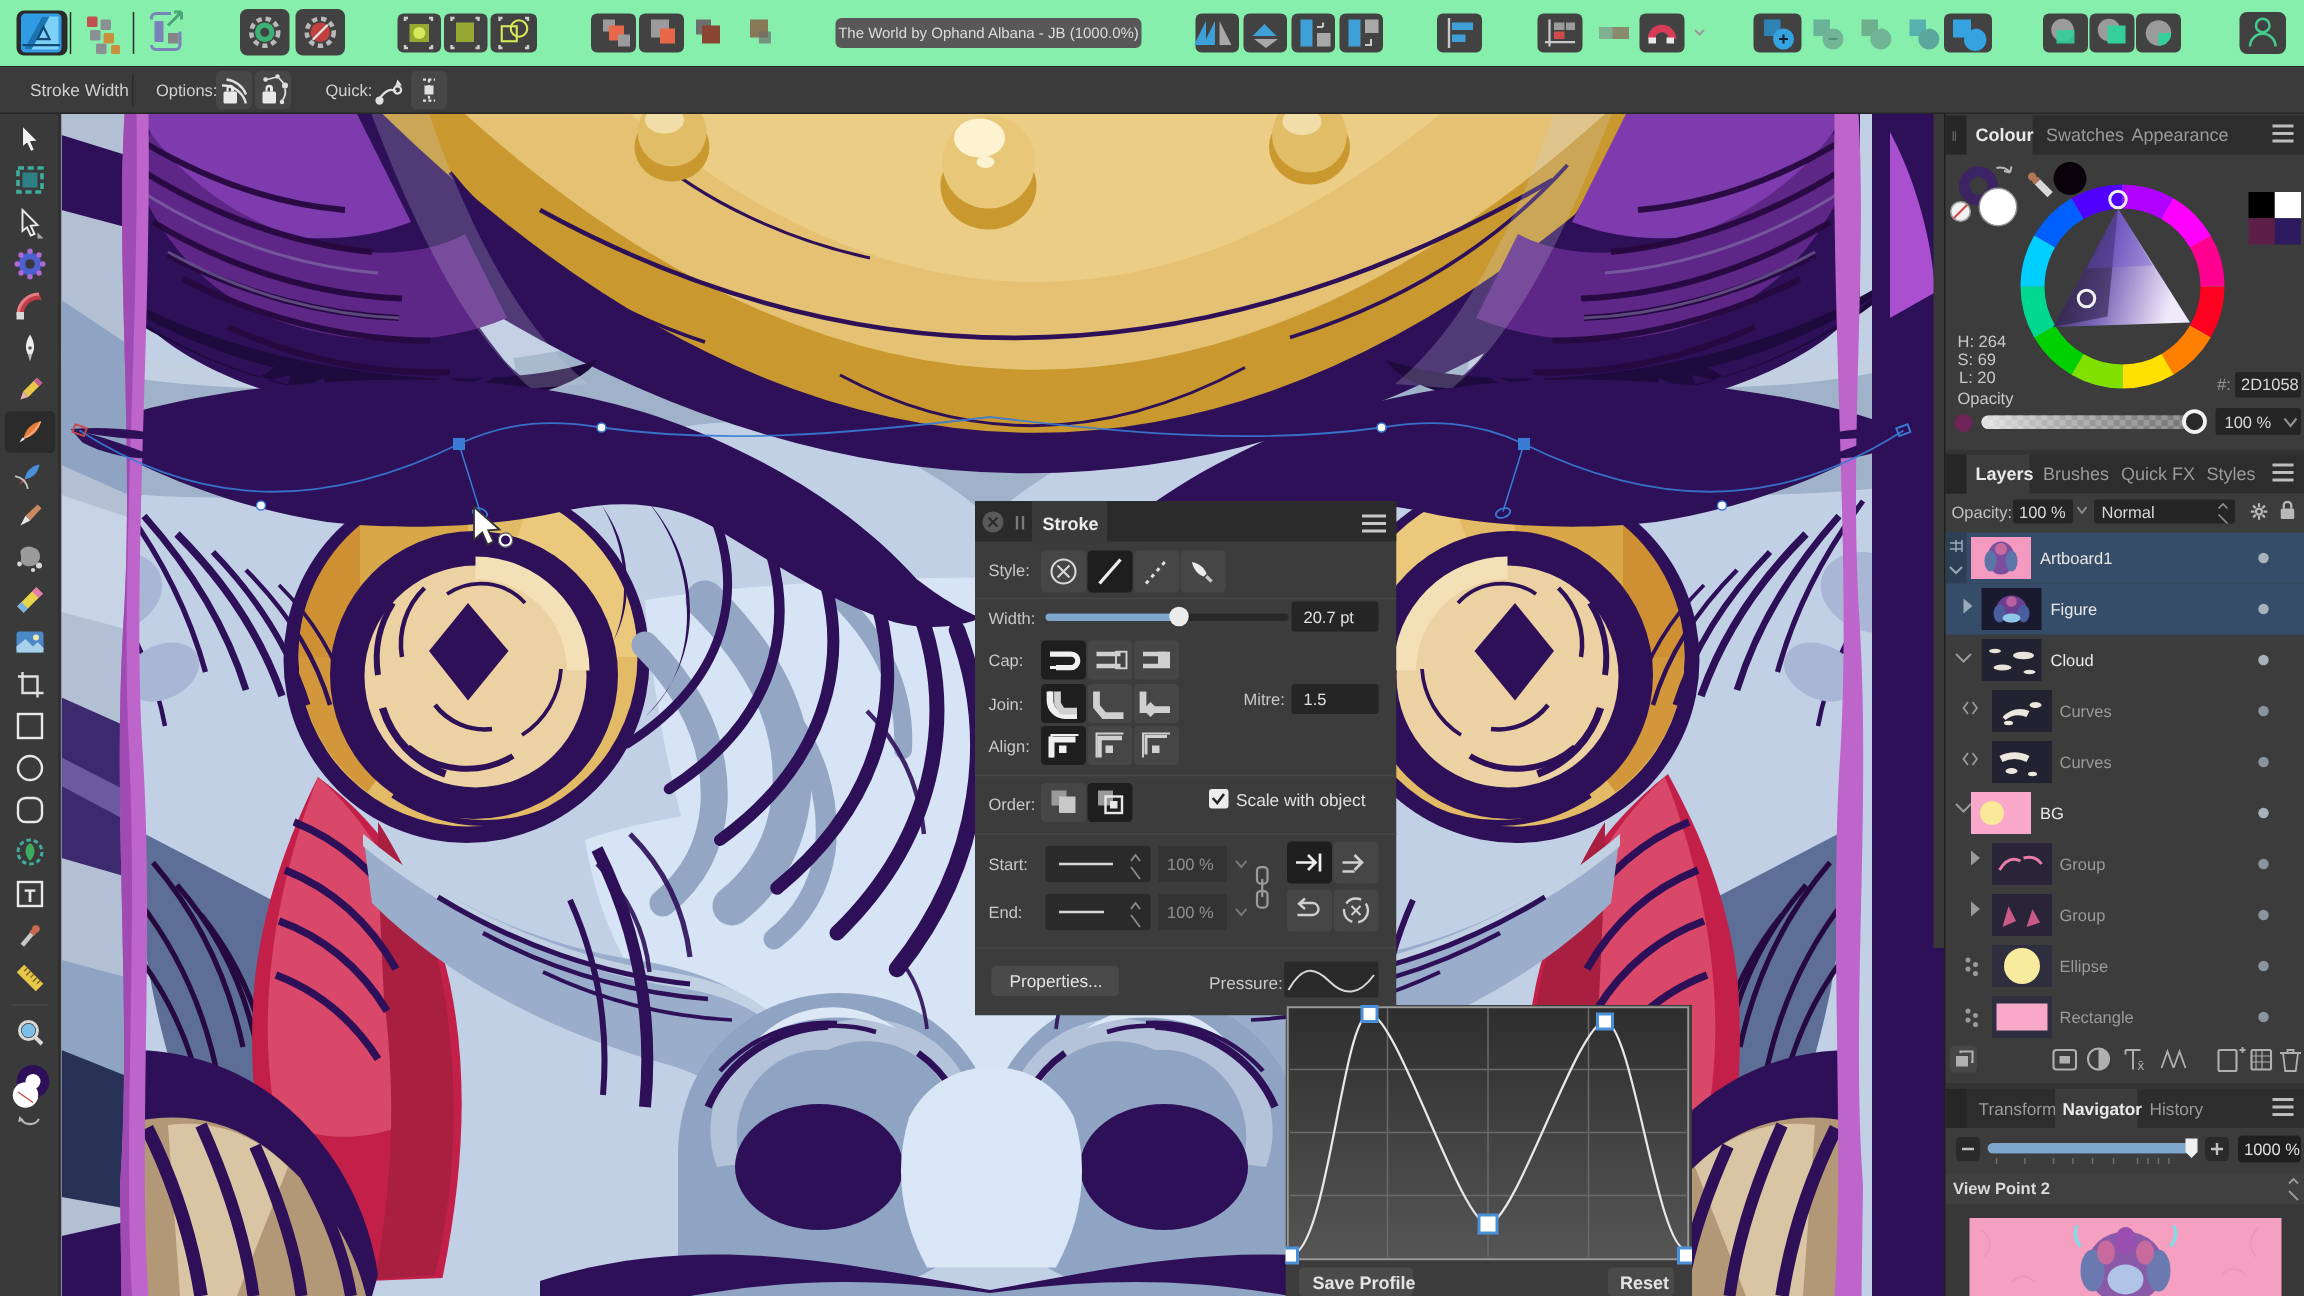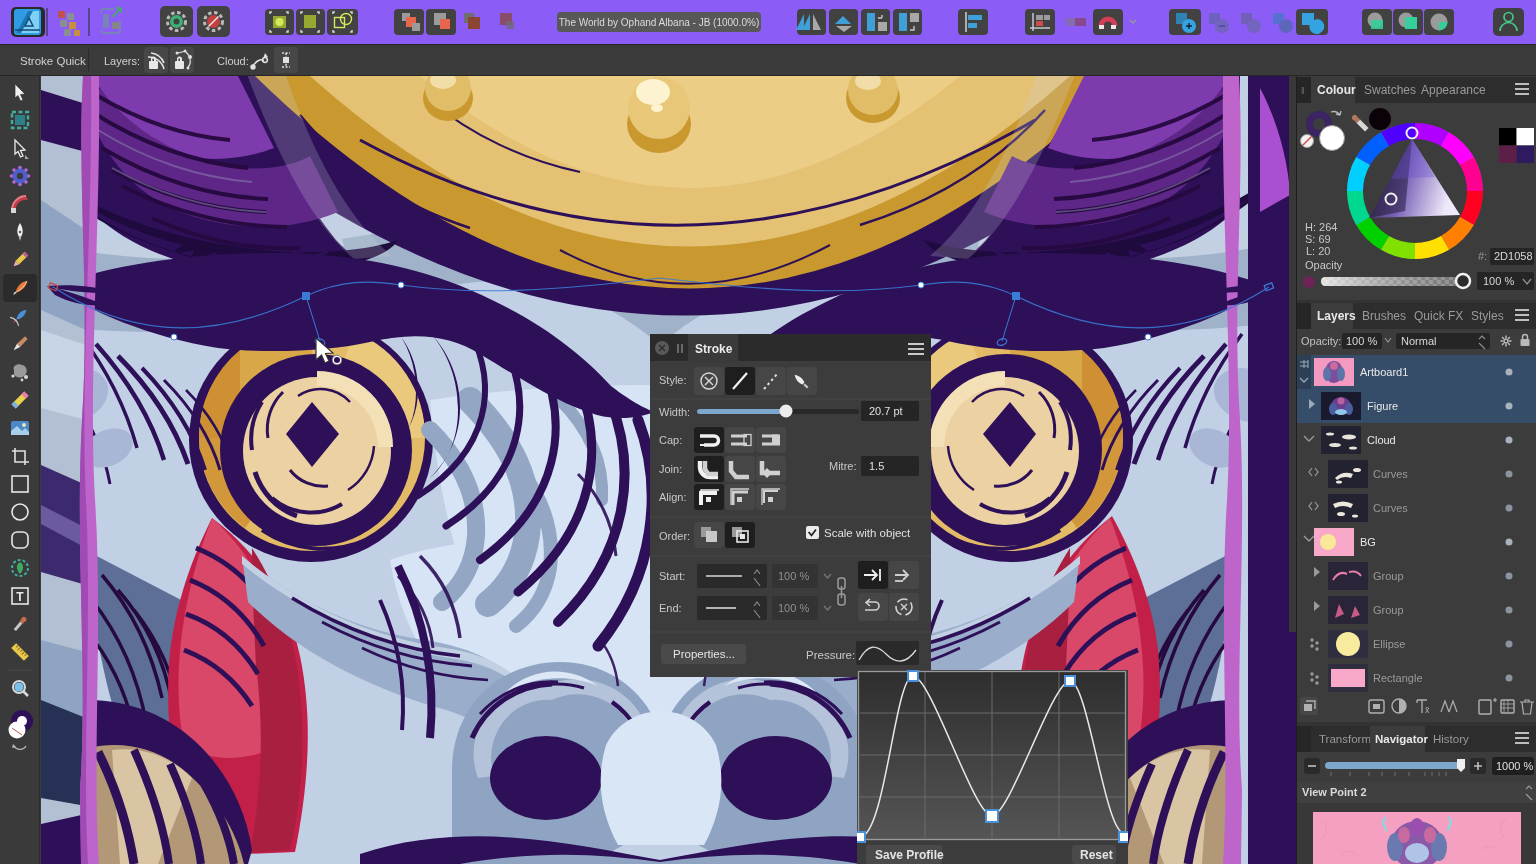--- a/index.html
+++ b/index.html
@@ -1,18 +1,18 @@
 <!DOCTYPE html>
 <html><head>
 <meta charset="utf-8">
 <style>
   * { margin:0; padding:0; box-sizing:border-box; }
   html,body { width:1536px; height:864px; overflow:hidden; background:#3c3c3c;
     font-family:"Liberation Sans", sans-serif; }
-  #topbar { position:absolute; left:0; top:0; width:1536px; height:45px; background:#8b5cf6; border-bottom:1px solid #242424; }
+  #topbar { position:absolute; left:0; top:0; width:1536px; height:45px; background:#86efac; border-bottom:1px solid #242424; }
   #ctxbar { position:absolute; left:0; top:45px; width:1536px; height:31px; background:#3b3b3b; border-bottom:1px solid #262626; }
   #lefttools { position:absolute; left:0; top:76px; width:40px; height:788px; background:#3a3a3a; border-right:1px solid #2c2c2c; }
   #canvas { position:absolute; left:41px; top:76px; width:1255px; height:788px; background:#c7d6eb; overflow:hidden; }
   #rightcol { position:absolute; left:1296px; top:76px; width:240px; height:788px; background:#3c3c3c; border-left:1px solid #1e1e1e; }
   .lbl { color:#c8c8c8; font-size:11px; }
 </style>
 </head>
 <body>
 <div id="topbar">
 <svg width="1536" height="44" viewBox="0 0 1536 44">
@@ -169,23 +169,23 @@
 
   <rect x="1493" y="8" width="31" height="28" rx="5" fill="#404040"></rect>
   <g stroke="#44c98c" stroke-width="1.7" fill="none">
     <circle cx="1508.5" cy="17" r="4.5"></circle>
     <path d="M1500 31 a8.5 8.5 0 0 1 17 0"></path>
   </g>
 </svg>
 </div>
 <div id="ctxbar">
 <svg width="1536" height="31" viewBox="0 0 31 31" style="position:absolute"></svg>
-<span class="lbl" style="position:absolute;left:20px;top:10px;font-size:11.5px;color:#d0d0d0;">Stroke Quick</span>
+<span class="lbl" style="position:absolute;left:20px;top:10px;font-size:11.5px;color:#d0d0d0;">Stroke Width</span>
 <div style="position:absolute;left:88px;top:4px;width:1px;height:22px;background:#2c2c2c;"></div>
-<span class="lbl" style="position:absolute;left:104px;top:10px;font-size:11px;color:#d0d0d0;">Layers:</span>
+<span class="lbl" style="position:absolute;left:104px;top:10px;font-size:11px;color:#d0d0d0;">Options:</span>
 <svg style="position:absolute;left:144px;top:2px;" width="110" height="27" viewBox="0 0 110 27">
   <rect x="0" y="0" width="24" height="26" rx="4" fill="#474747"></rect>
   <rect x="26" y="0" width="24" height="26" rx="4" fill="#474747"></rect>
   <g stroke="#e0e0e0" fill="none" stroke-width="1.6">
     <path d="M4 10 a16 16 0 0 1 16 12"></path>
     <path d="M7 6 a16 16 0 0 1 13 10"></path>
   </g>
   <g fill="#e8e8e8">
     <rect x="5" y="14" width="9" height="8" rx="1"></rect>
     <path d="M7 14 v-2 a2.5 2.5 0 0 1 5 0 v2 h-2 v-2 a0.8 0.8 0 0 0 -1.6 0 v2 z"></path>
@@ -196,21 +196,21 @@
   </g>
   <g fill="#e0e0e0">
     <circle cx="33" cy="6" r="1.5"></circle>
         <circle cx="41" cy="4" r="1.5"></circle>
         <circle cx="46" cy="10" r="2"></circle>
     <path d="M34 6 L40 4.5 M42 5 L45 8.5" stroke="#e0e0e0" stroke-width="1.2"></path>
     <circle cx="44" cy="21" r="1.5"></circle>
     <path d="M46 12 q1 5 -2 8" stroke="#e0e0e0" stroke-width="1.2" fill="none"></path>
   </g>
 </svg>
-<span class="lbl" style="position:absolute;left:217px;top:10px;font-size:11px;color:#d0d0d0;">Cloud:</span>
+<span class="lbl" style="position:absolute;left:217px;top:10px;font-size:11px;color:#d0d0d0;">Quick:</span>
 <svg style="position:absolute;left:248px;top:2px;" width="84" height="27" viewBox="0 0 84 27">
   <rect x="0" y="0" width="24" height="26" rx="4" fill="#3b3b3b"></rect>
   <rect x="26" y="0" width="24" height="26" rx="4" fill="#474747"></rect>
   <g stroke="#e0e0e0" stroke-width="1.5" fill="none">
     <path d="M4 20 q7 -10 12 -6"></path>
     <circle cx="5" cy="20" r="2" fill="#e0e0e0"></circle>
     <circle cx="17" cy="13" r="2.4" fill="none"></circle>
     <path d="M17 6 l3 4 l-4.5 0.5 z" fill="#e0e0e0" stroke="none"></path>
   </g>
   <g stroke="#e0e0e0" stroke-width="1.5" fill="none">

